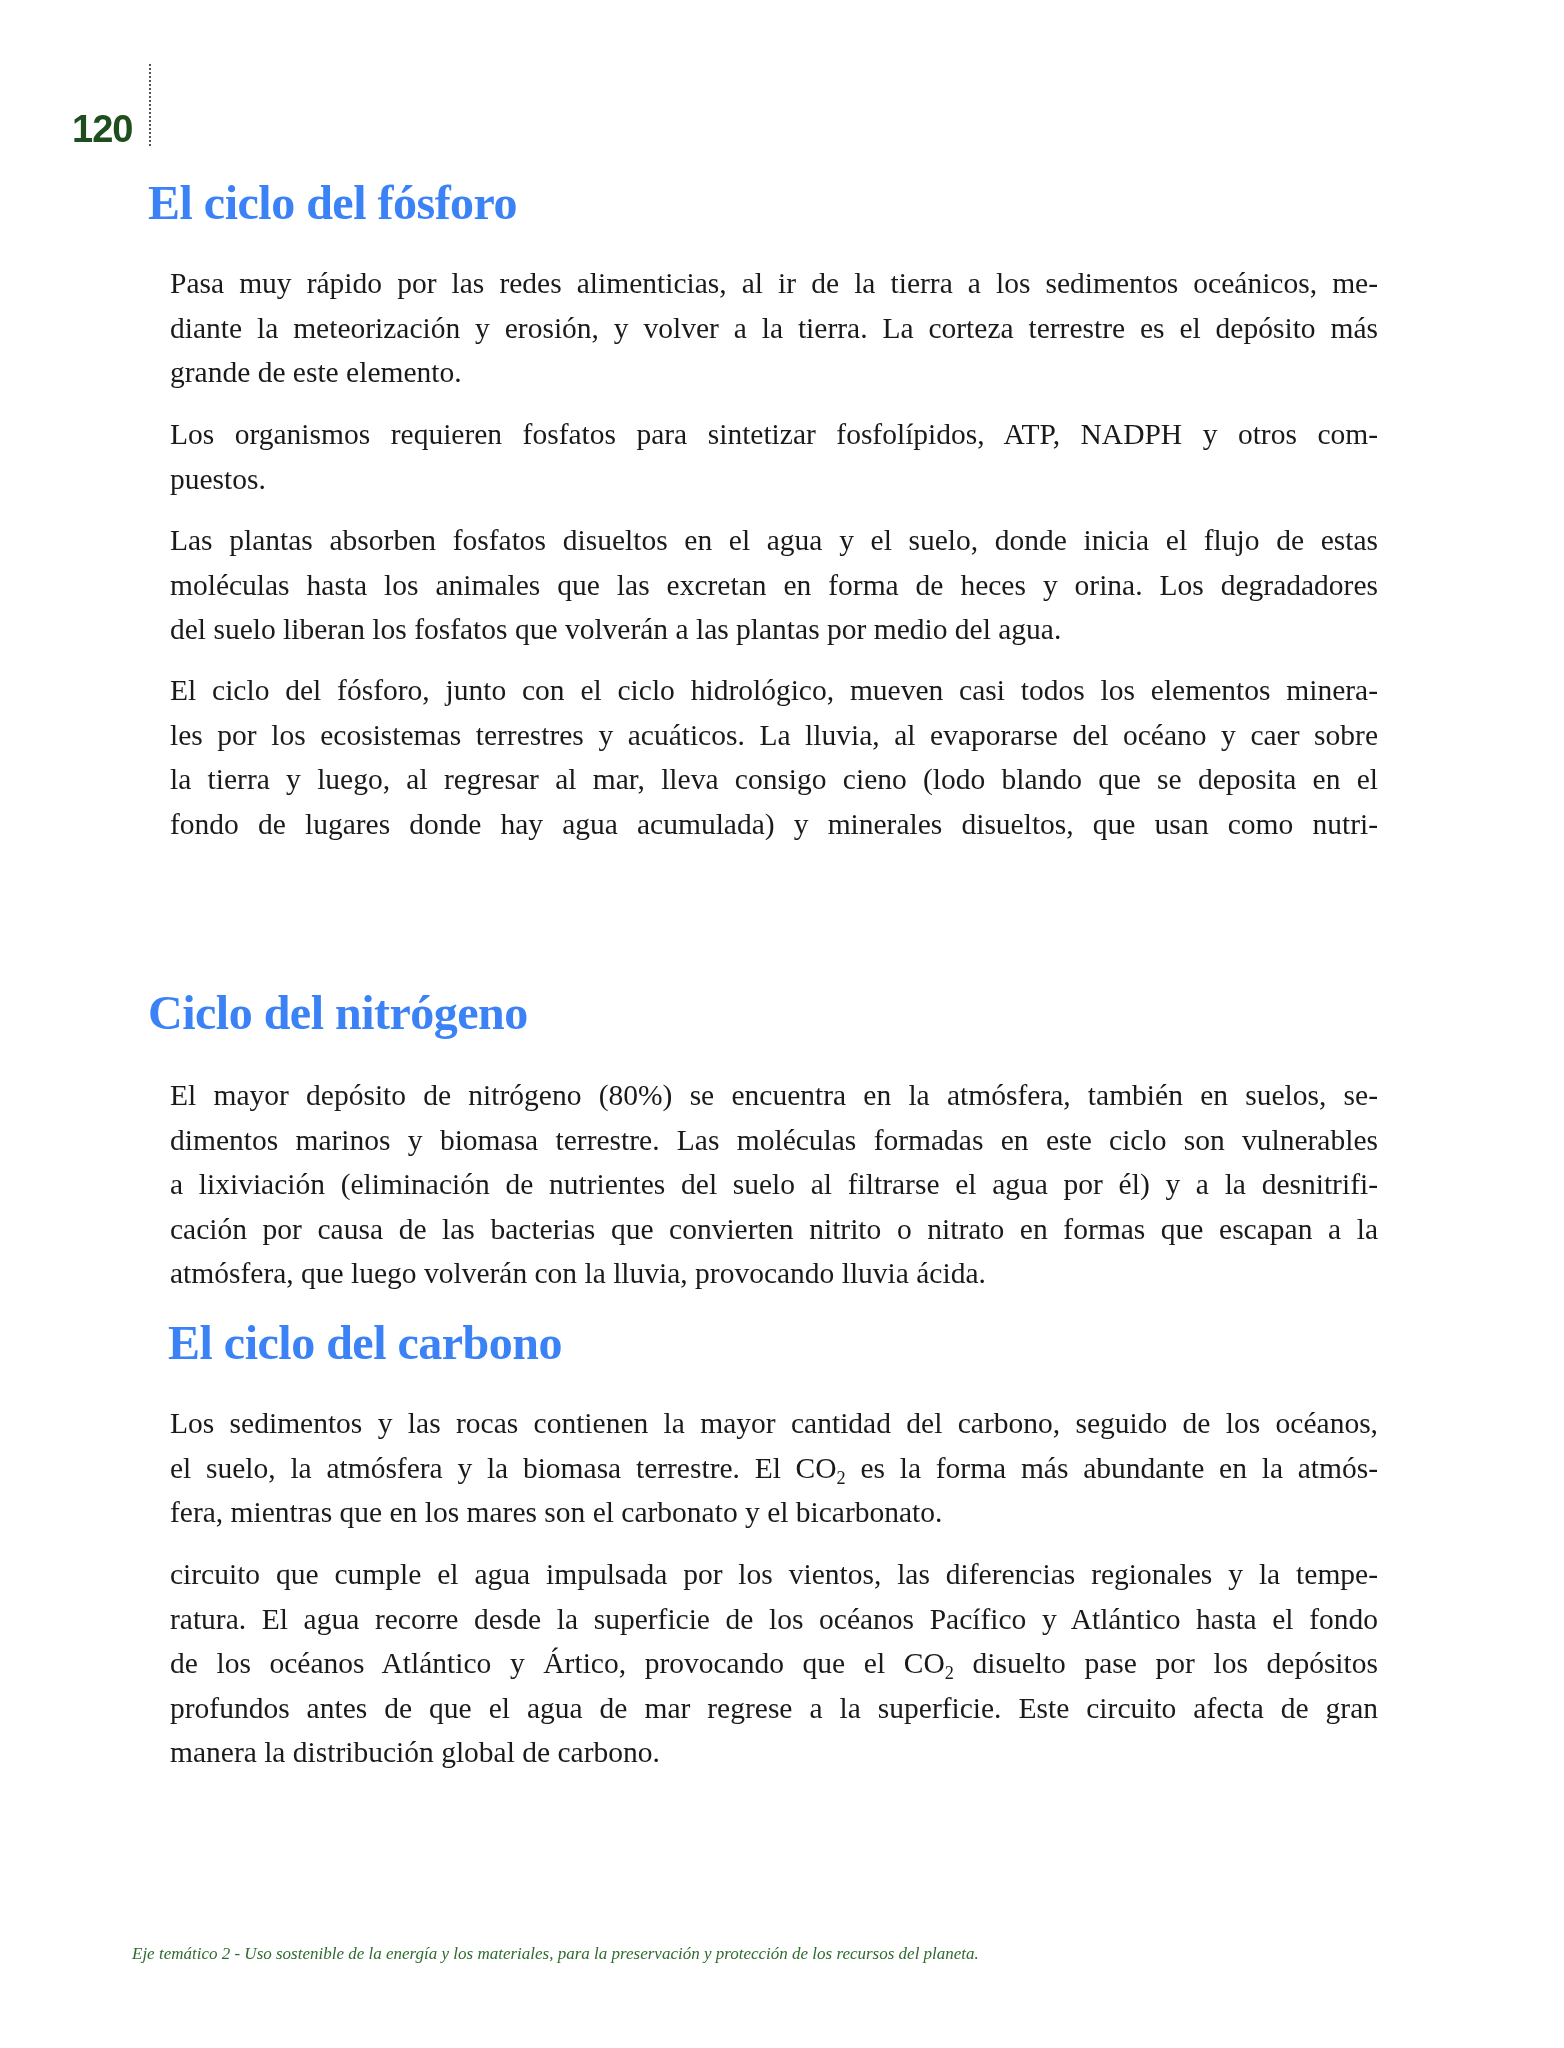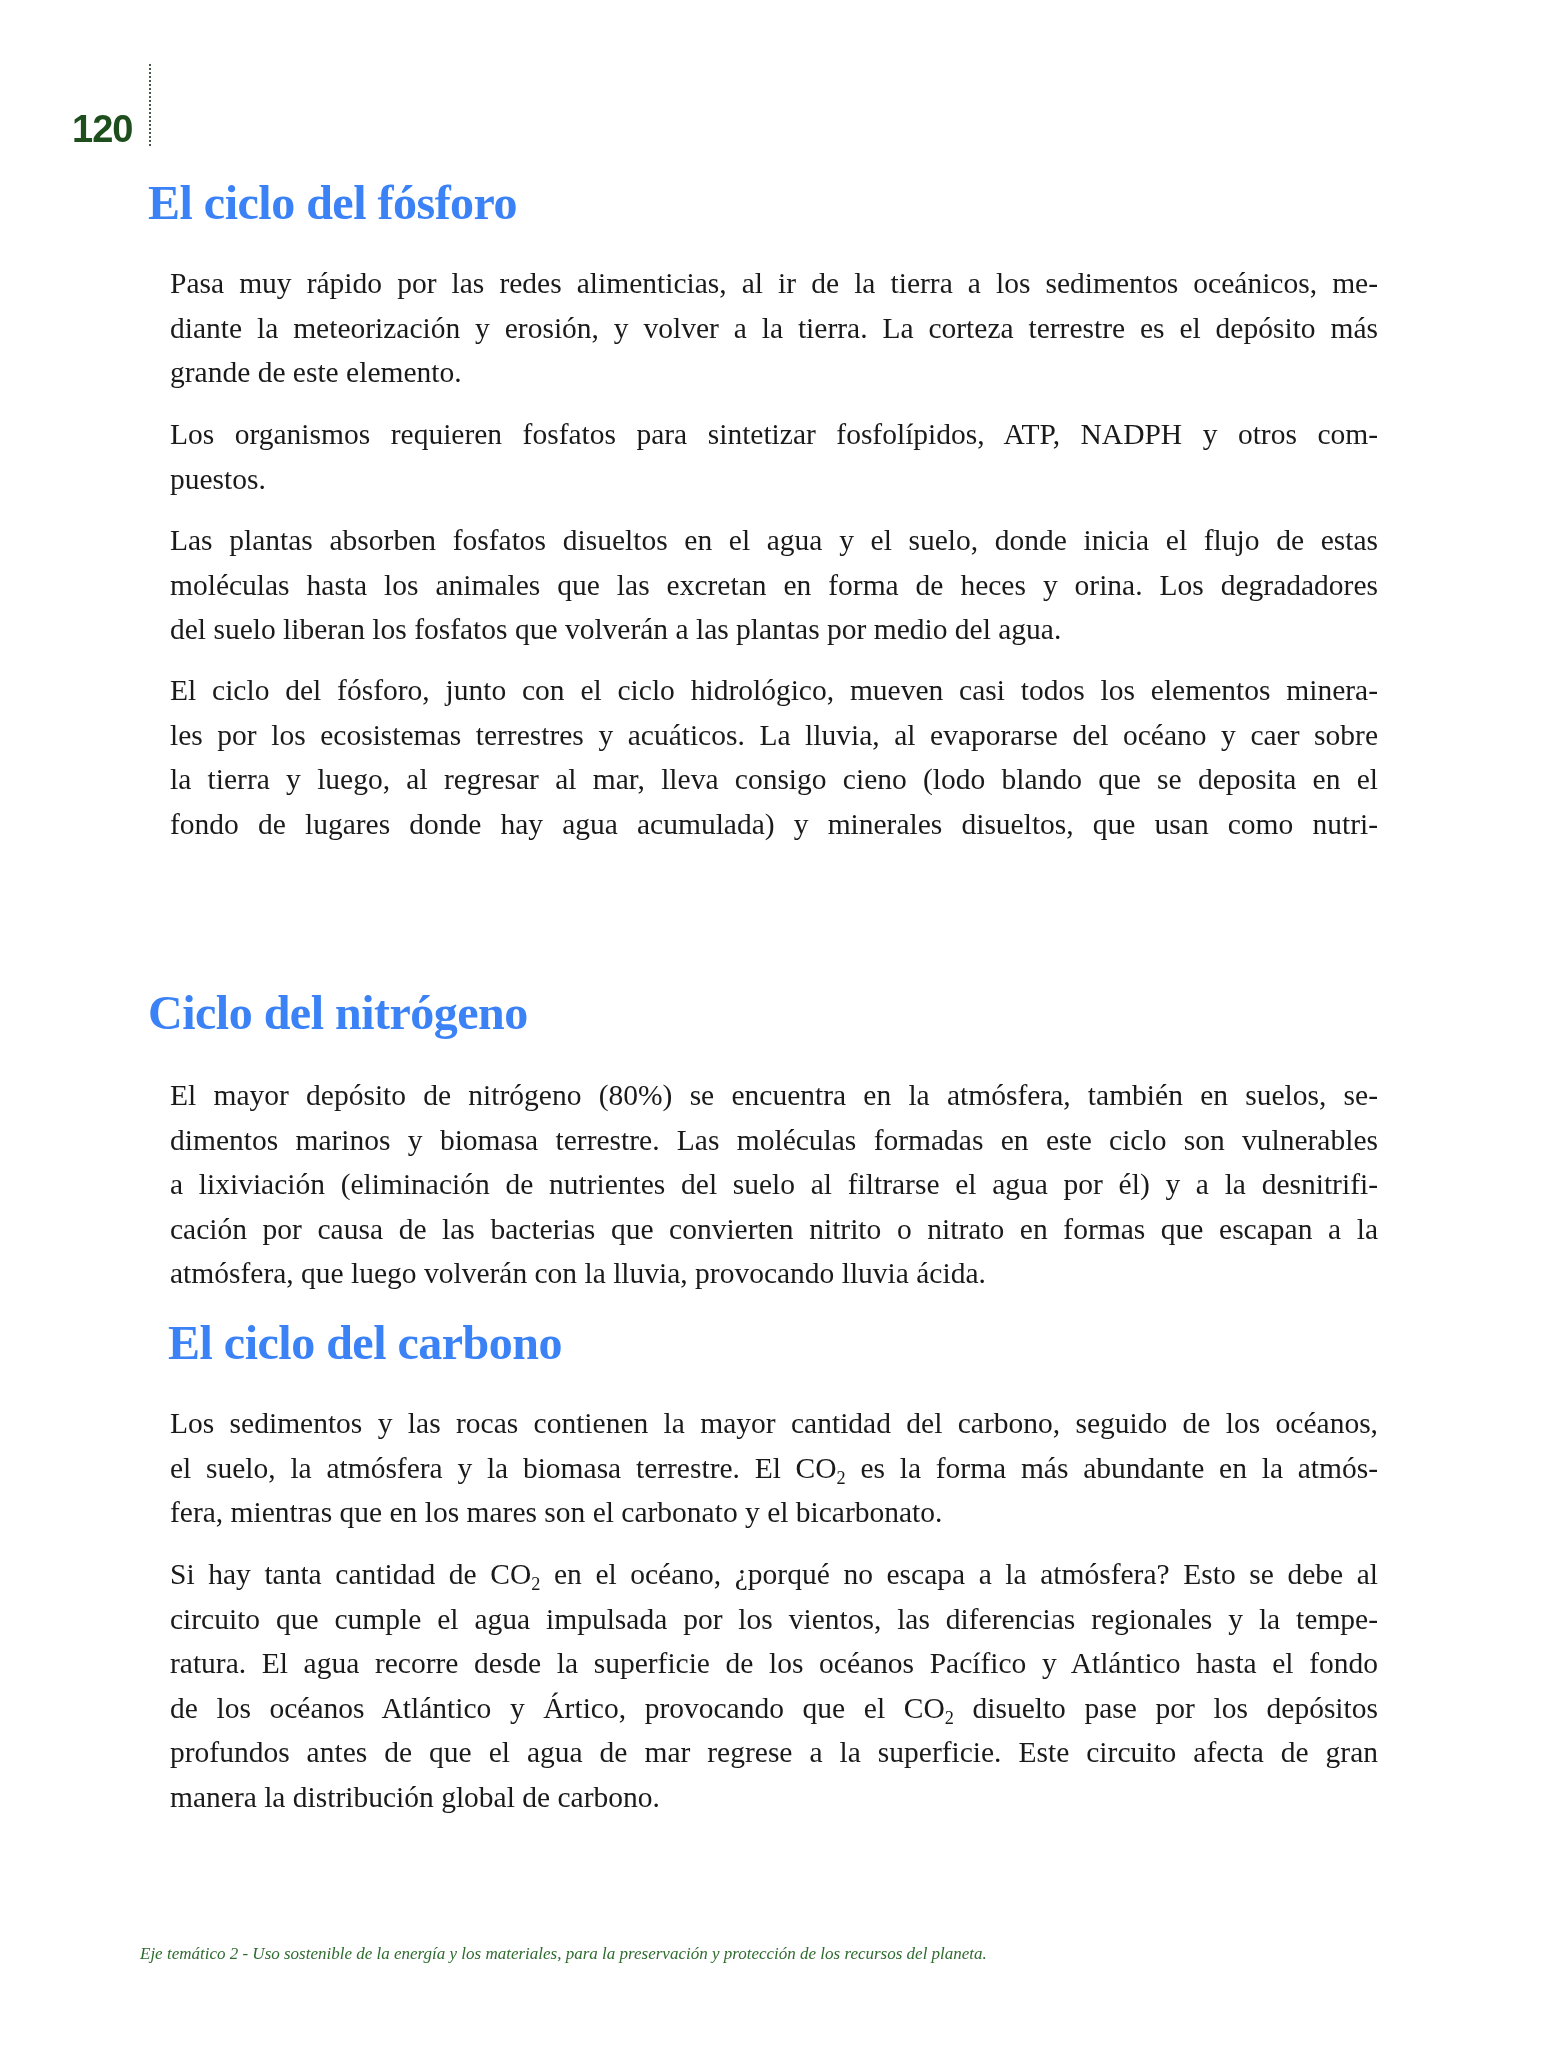--- a/index.html
+++ b/index.html
@@ -69,21 +69,21 @@
     .para .line.last {
       text-align-last: left;
     }
     sub {
       font-size: 0.62em;
       vertical-align: -0.35em;
       line-height: 0;
     }
     .footer {
       position: absolute;
-      left: 140px;
+      left: 132px;
       top: 1944px;
       font-family: "Liberation Serif", serif;
       font-style: italic;
       font-size: 17px;
       color: #2e6b2e;
       white-space: nowrap;
     }
   </style>
 </head>
 <body>
@@ -131,21 +131,20 @@
 
   <h2 class="section-heading" style="top:1315px;margin-left:20px;">El ciclo del carbono</h2>
 
   <p class="para" style="top:1401px;">
     <span class="line">Los sedimentos y las rocas contienen la mayor cantidad del carbono, seguido de los océanos,</span>
     <span class="line">el suelo, la atmósfera y la biomasa terrestre. El CO<sub>2</sub> es la forma más abundante en la atmós-</span>
     <span class="line last">fera, mientras que en los mares son el carbonato y el bicarbonato.</span>
   </p>
 
   <p class="para" style="top:1552px;">
-    <span class="line">Si hay tanta cantidad de CO<sub>2</sub> en el océano, ¿porqué no escapa a la atmósfera? Esto se debe al</span>
     <span class="line">circuito que cumple el agua impulsada por los vientos, las diferencias regionales y la tempe-</span>
     <span class="line">ratura. El agua recorre desde la superficie de los océanos Pacífico y Atlántico hasta el fondo</span>
     <span class="line">de los océanos Atlántico y Ártico, provocando que el CO<sub>2</sub> disuelto pase por los depósitos</span>
     <span class="line">profundos antes de que el agua de mar regrese a la superficie. Este circuito afecta de gran</span>
     <span class="line last">manera la distribución global de carbono.</span>
   </p>
 
 </div>
 
 <div class="footer">Eje temático 2 - Uso sostenible de la energía y los materiales, para la preservación y  protección de los recursos del planeta.</div>

